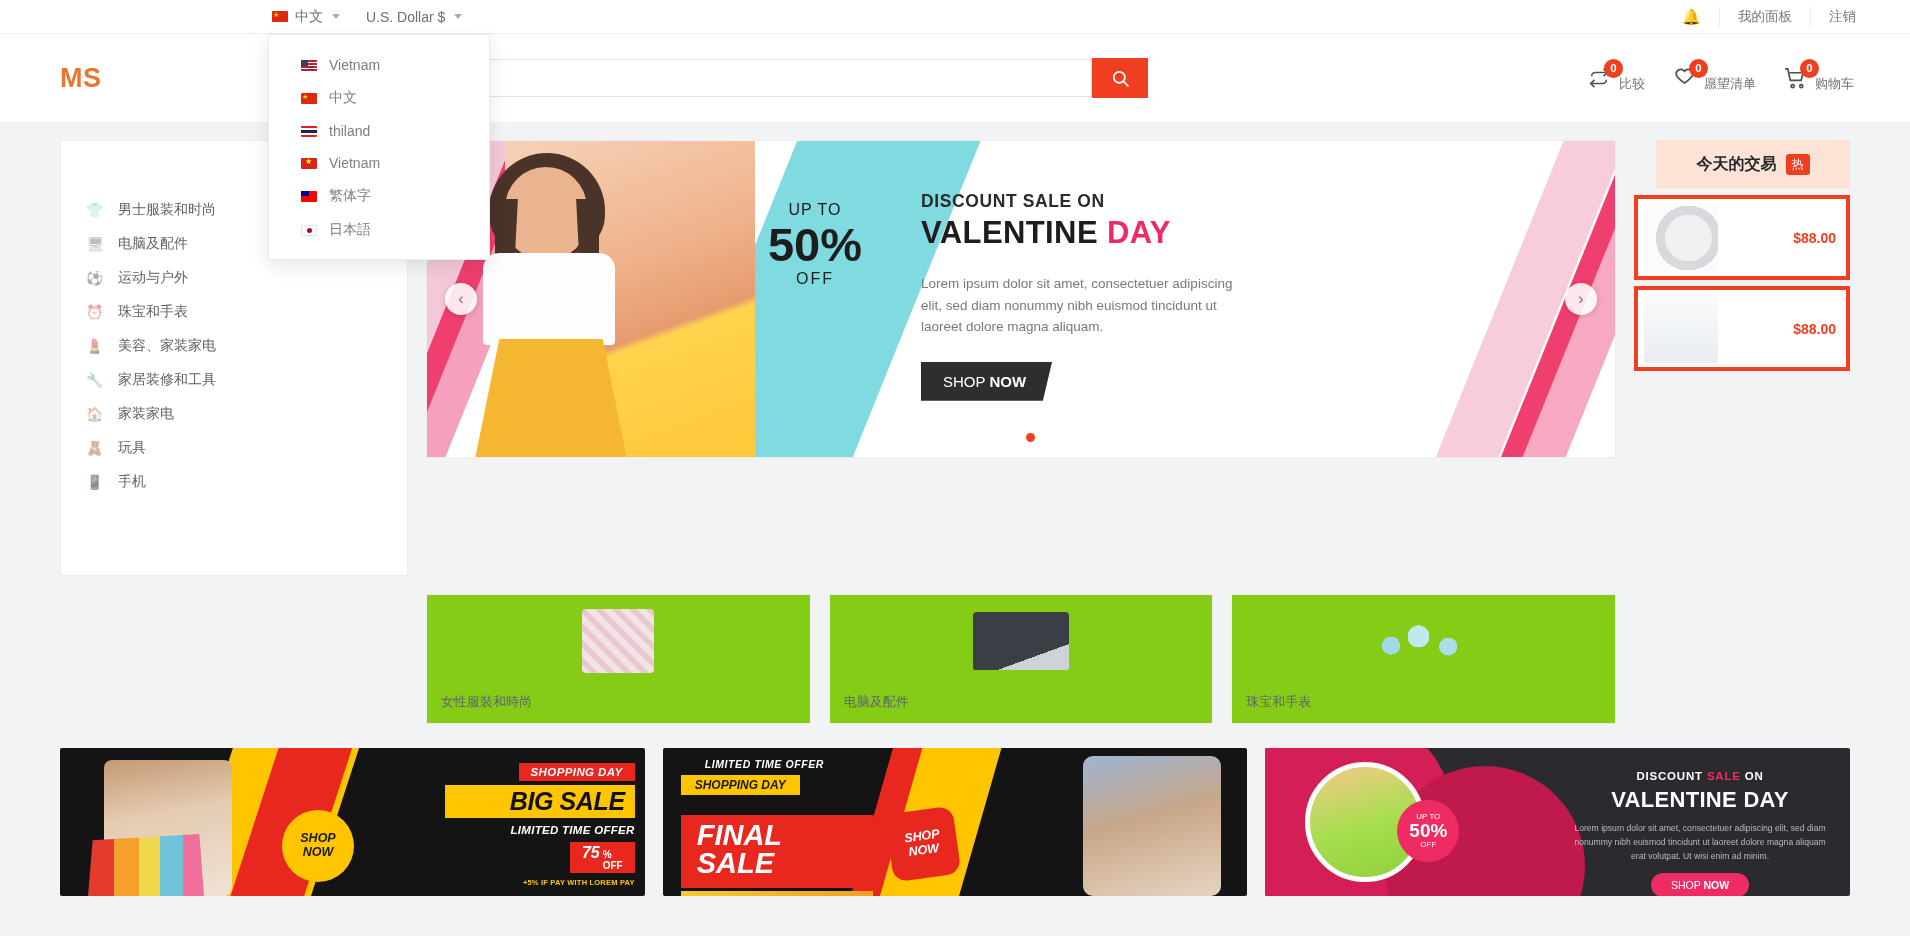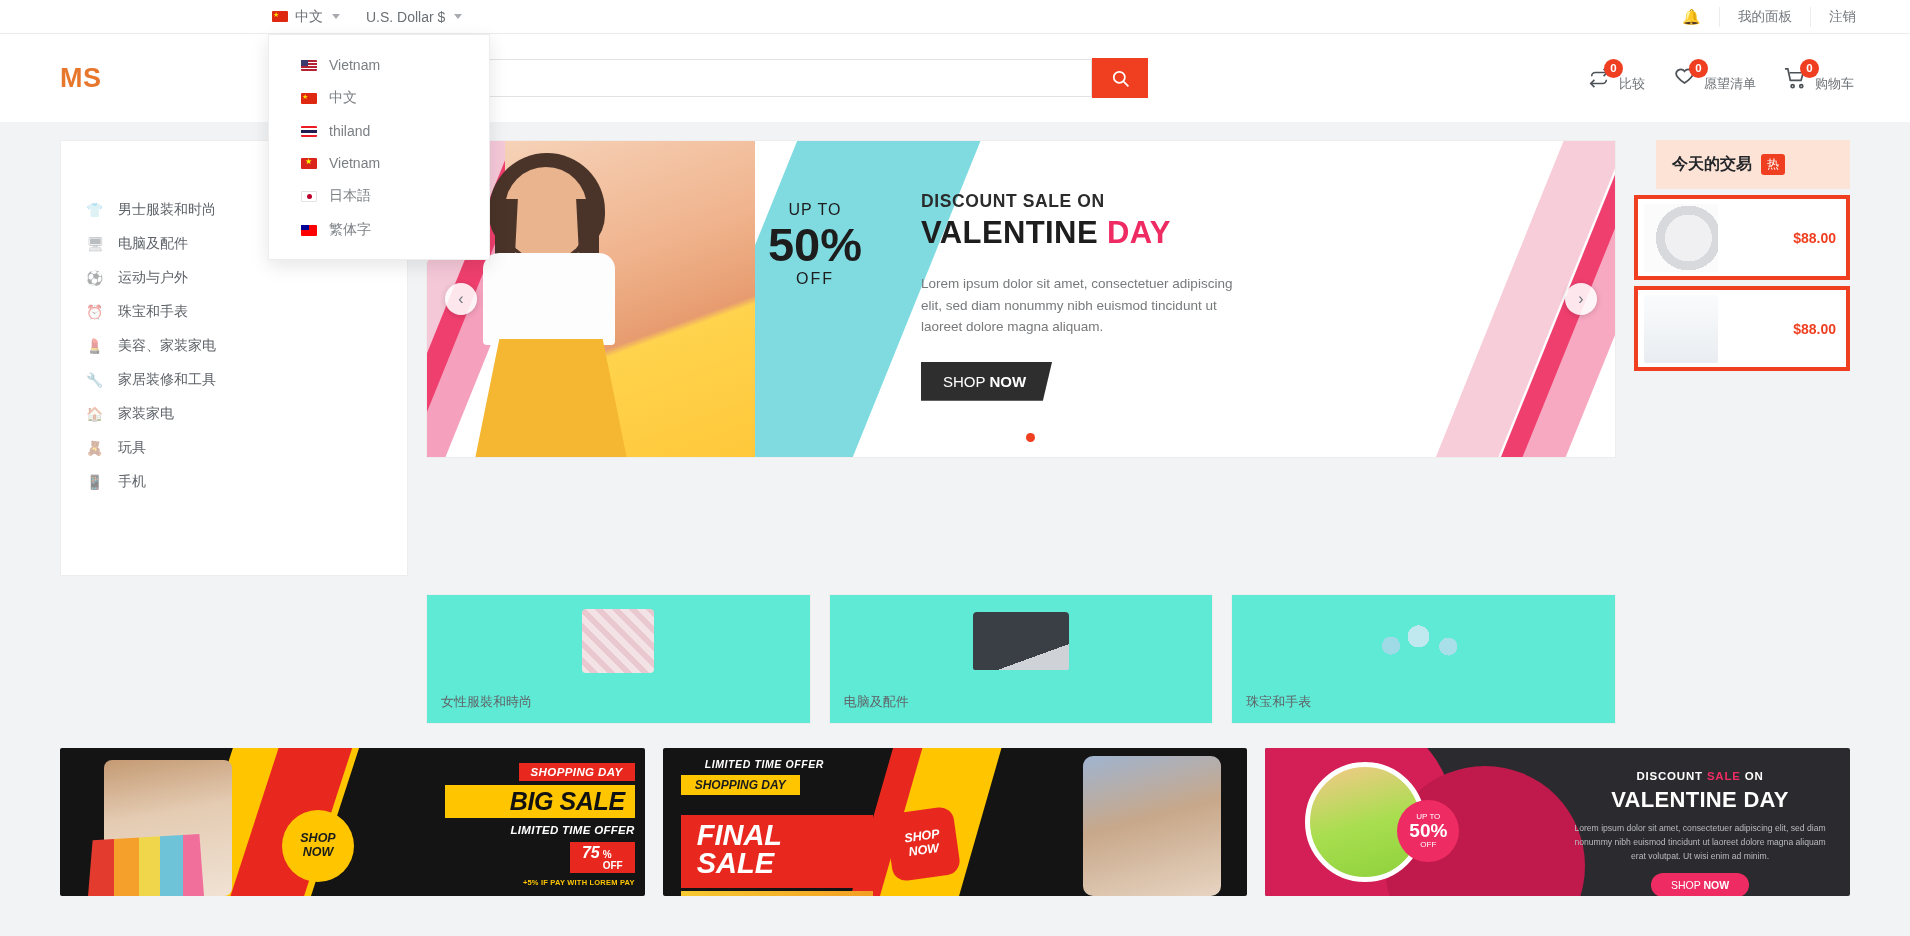--- a/index.html
+++ b/index.html
@@ -130,34 +130,34 @@
     box-shadow: 0 1px 6px rgba(0,0,0,.17); display: flex; align-items: center; justify-content: center;
     color: #6f7479; font-size: 16px; cursor: pointer; z-index: 4;
   }
   .hero-prev { left: 18px; }
   .hero-next { right: 18px; }
   .hero-dots { position: absolute; bottom: 15px; left: 0; right: 0; display: flex; justify-content: center; gap: 9px; z-index: 4; }
   .dot { width: 9px; height: 9px; border-radius: 50%; background: rgba(255,255,255,.85); cursor: pointer; }
   .dot.active { background: #ef3f20; }
 
   .deals { width: 216px; background: #f2f3f5; }
-  .deals-head { background: #fde3d5; text-align: center; padding: 14px 16px; display: flex; align-items: center; justify-content: flex-start; gap: 9px; margin-left: 22px; }
+  .deals-head { background: #fde3d5; text-align: center; padding: 14px 16px; display: flex; align-items: center; justify-content: center; gap: 9px; margin-left: 22px; }
   .deals-title { font-size: 16px; font-weight: 700; color: #23262a; }
   .hot-badge { background: #ef3f20; color: #fff; font-size: 12px; padding: 2px 6px; border-radius: 3px; }
   .deal-card {
     background: #fff; border: 4px solid #ef3f20; margin-top: 6px;
     height: 85px; display: flex; align-items: center; padding: 6px 10px 6px 6px;
   }
   .deal-thumb { width: 74px; height: 68px; flex: 0 0 auto; border-radius: 2px; position: relative; overflow: hidden; background: #fff; }
   .deal-price { margin-left: auto; font-size: 14px; font-weight: 700; color: #ef3f20; }
   .deals-scroll { height: 368px; overflow: hidden; }
 
   
   .cat-cards { display: flex; gap: 18px; margin-top: 18px; margin-left: 366px; margin-right: 234px; }
-  .cat-card { flex: 1; background: #5eead4; border: 1px solid #ededed; padding: 10px 14px 12px 14px; }
+  .cat-card { flex: 1; background: #84cc16; border: 1px solid #ededed; padding: 10px 14px 12px 14px; }
   .cat-card-img { height: 72px; display: flex; align-items: center; justify-content: center; }
   .cat-card-label { font-size: 13px; color: #5f6469; margin-top: 16px; }
 
   
   .promos { display: flex; gap: 18px; margin-top: 24px; }
   .promo { flex: 1; height: 148px; border-radius: 2px; position: relative; overflow: hidden; cursor: pointer; }
   .promo-a { background: #141414; }
   .promo-b { background: #141414; }
   .promo-c { background: #2b2b2f; }
 
@@ -511,22 +511,22 @@
     </div>
     <div class="lang-item">
       <span class="flag flag-th"></span>
       <span>thiland</span>
     </div>
     <div class="lang-item">
       <span class="flag flag-vn"></span>
       <span>Vietnam</span>
     </div>
     <div class="lang-item">
+      <span class="flag flag-tw"></span>
+      <span>繁体字</span>
+    </div>
+    <div class="lang-item">
       <span class="flag flag-jp"></span>
       <span>日本語</span>
     </div>
-    <div class="lang-item">
-      <span class="flag flag-tw"></span>
-      <span>繁体字</span>
-    </div>
   </div>
 
 </div>
 
 </body></html>

